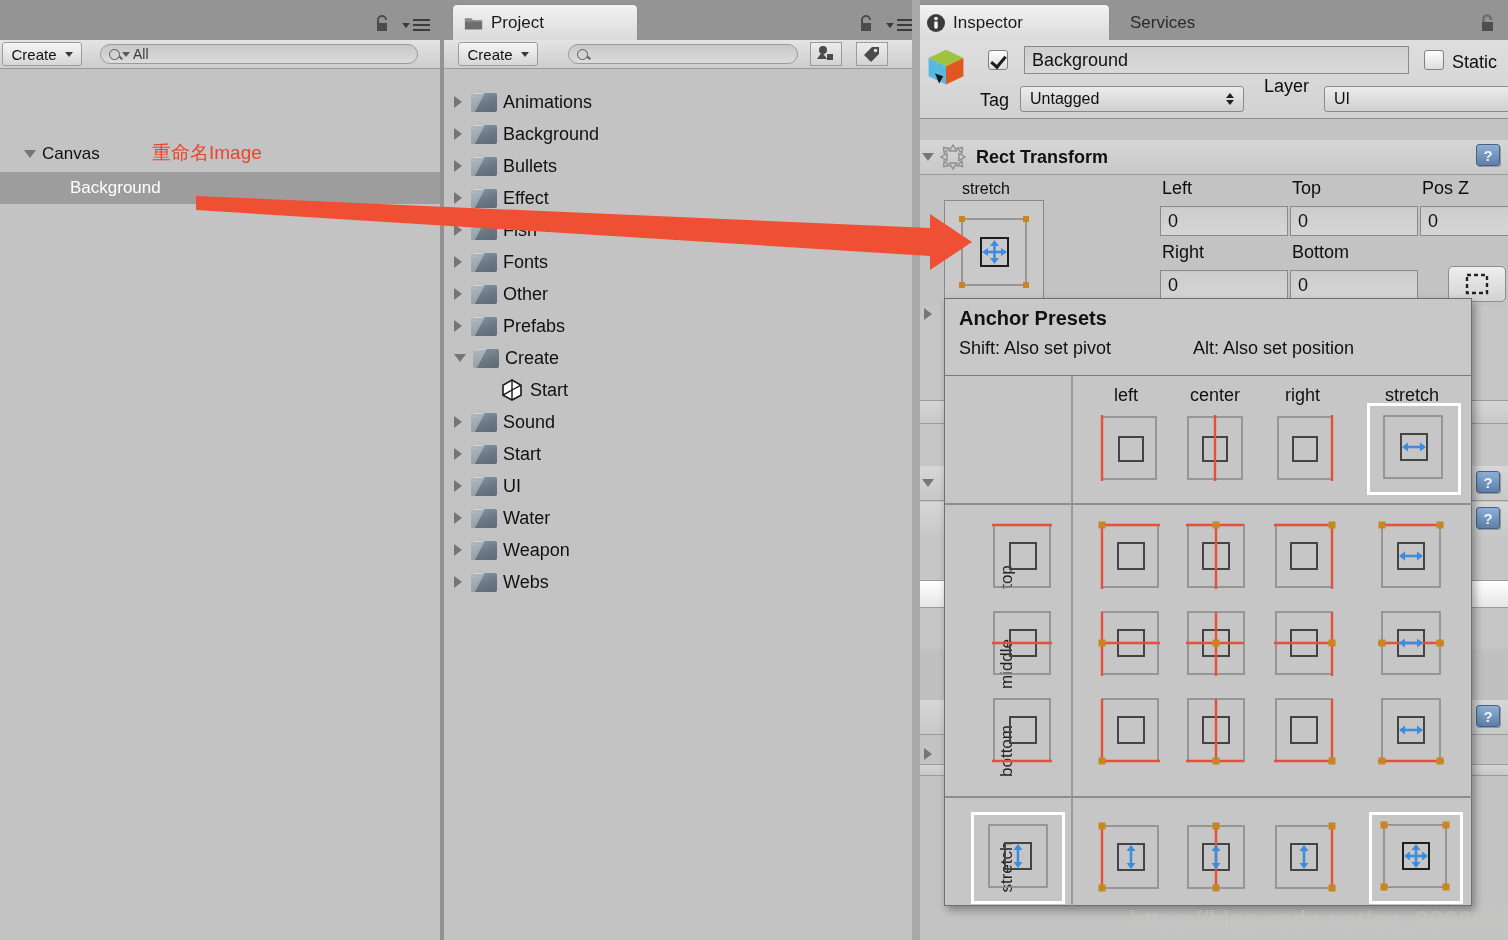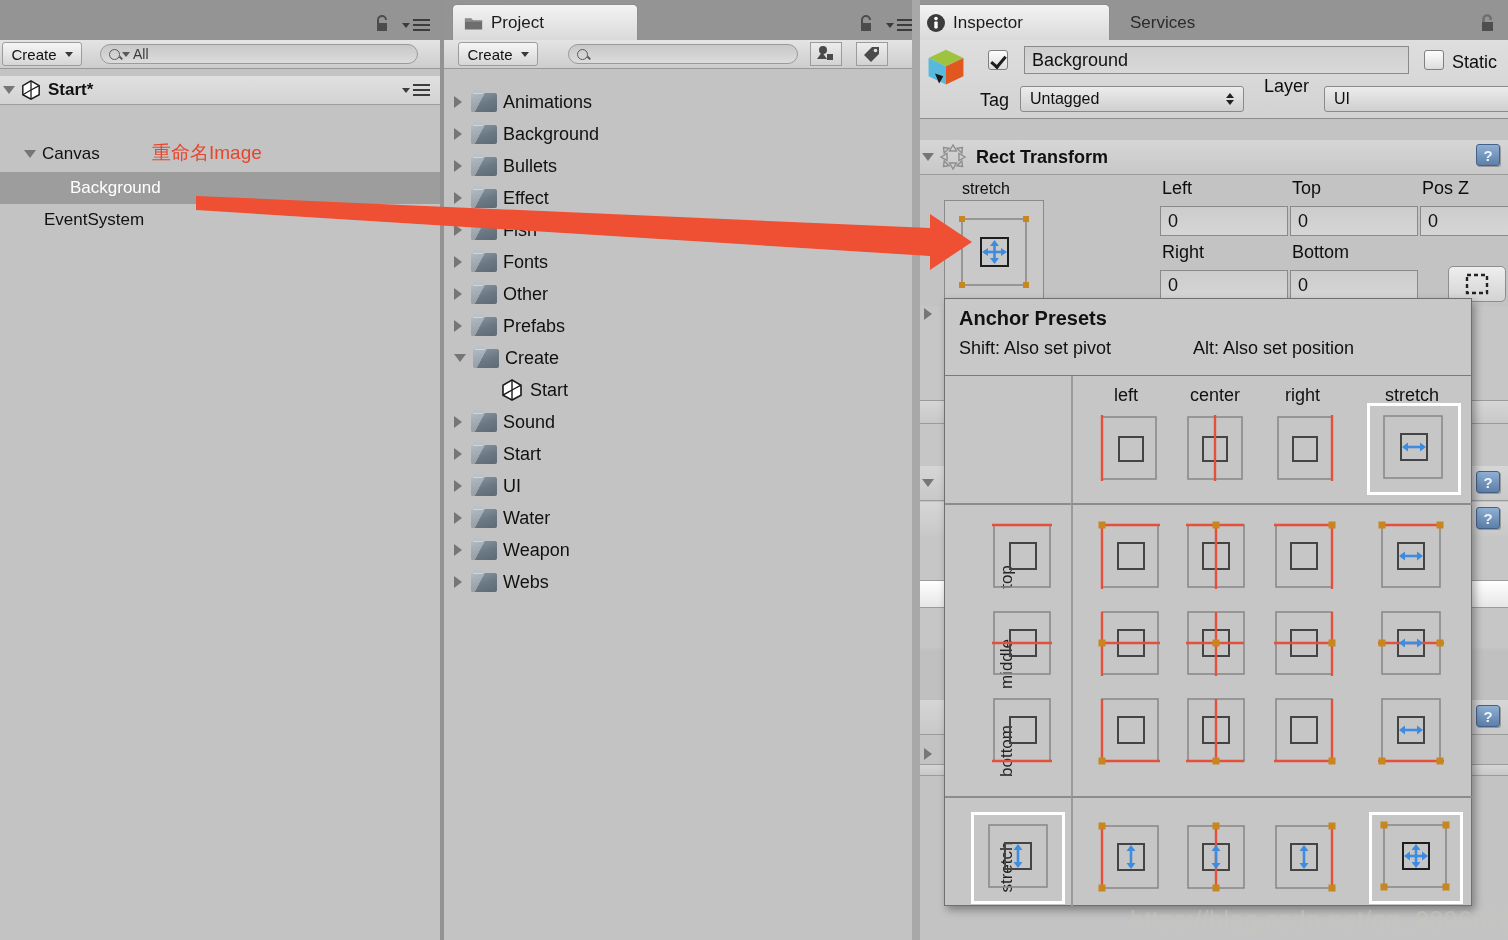--- a/index.html
+++ b/index.html
@@ -188,52 +188,32 @@
       <span>Create</span>
       <span class="caret-dn"></span>
     </div>
     <div class="searchfield" style="left:100px;top:4px;width:318px;">
       <span class="magnifier"></span>
       <span class="caret-dn" style="margin:0 3px 0 1px;border-top-color:#5a5a5a;"></span>
       <span>All</span>
     </div>
   </div>
 
-  <div class="scene-row" style="top:76px;">
-    <span class="tri" style="margin-left:3px;margin-right:6px;"></span>
-    <svg class="ulogo" viewBox="0 0 22 22" style="margin-right:7px;">
-      <path d="M11 1 L20 6.2 L20 16.2 L11 21 L2 16.2 L2 6.2 Z" fill="#ffffff" stroke="#1a1a1a" stroke-width="1.6"></path>
-      <path d="M11 1 L11 11 L2 16.2" fill="none" stroke="#1a1a1a" stroke-width="1.4"></path>
-      <path d="M11 11 L20 6.2 M11 11 L11 21" fill="none" stroke="#1a1a1a" stroke-width="1.4"></path>
-    </svg>
-    <span>Start*</span>
-    <span class="hmenu" style="position:absolute;right:10px;top:8px;">
-      <i class="dn"></i>
-        <span class="bars">
-          <i></i>
-          <i></i>
-          <i></i>
-        </span>
-    </span>
-  </div>
 
 
   <div class="hrow" style="top:138px;">
     <span class="tri" style="margin-left:24px;margin-right:6px;"></span>
     <span>Canvas</span>
   </div>
   <div class="note-cn" style="left:152px;top:140px;">重命名Image</div>
 
   <div class="hrow sel" style="top:172px;">
     <span style="margin-left:70px;">Background</span>
   </div>
 
-  <div class="hrow" style="top:204px;">
-    <span style="margin-left:44px;">EventSystem</span>
-  </div>
 </div>
 
 <div class="panel" id="project">
   <div class="hdrbar"></div>
 
   <div class="tab" style="left:8px;width:186px;">
     <svg class="ulogo" viewBox="0 0 22 18">
       <path d="M1 4 h7 l2 2.2 h10 v10 h-19 z" fill="#6e6e6e"></path>
       <path d="M1 4 h7 l2 2.2 h10 v1.4 h-19 z" fill="#8c8c8c"></path>
     </svg>

